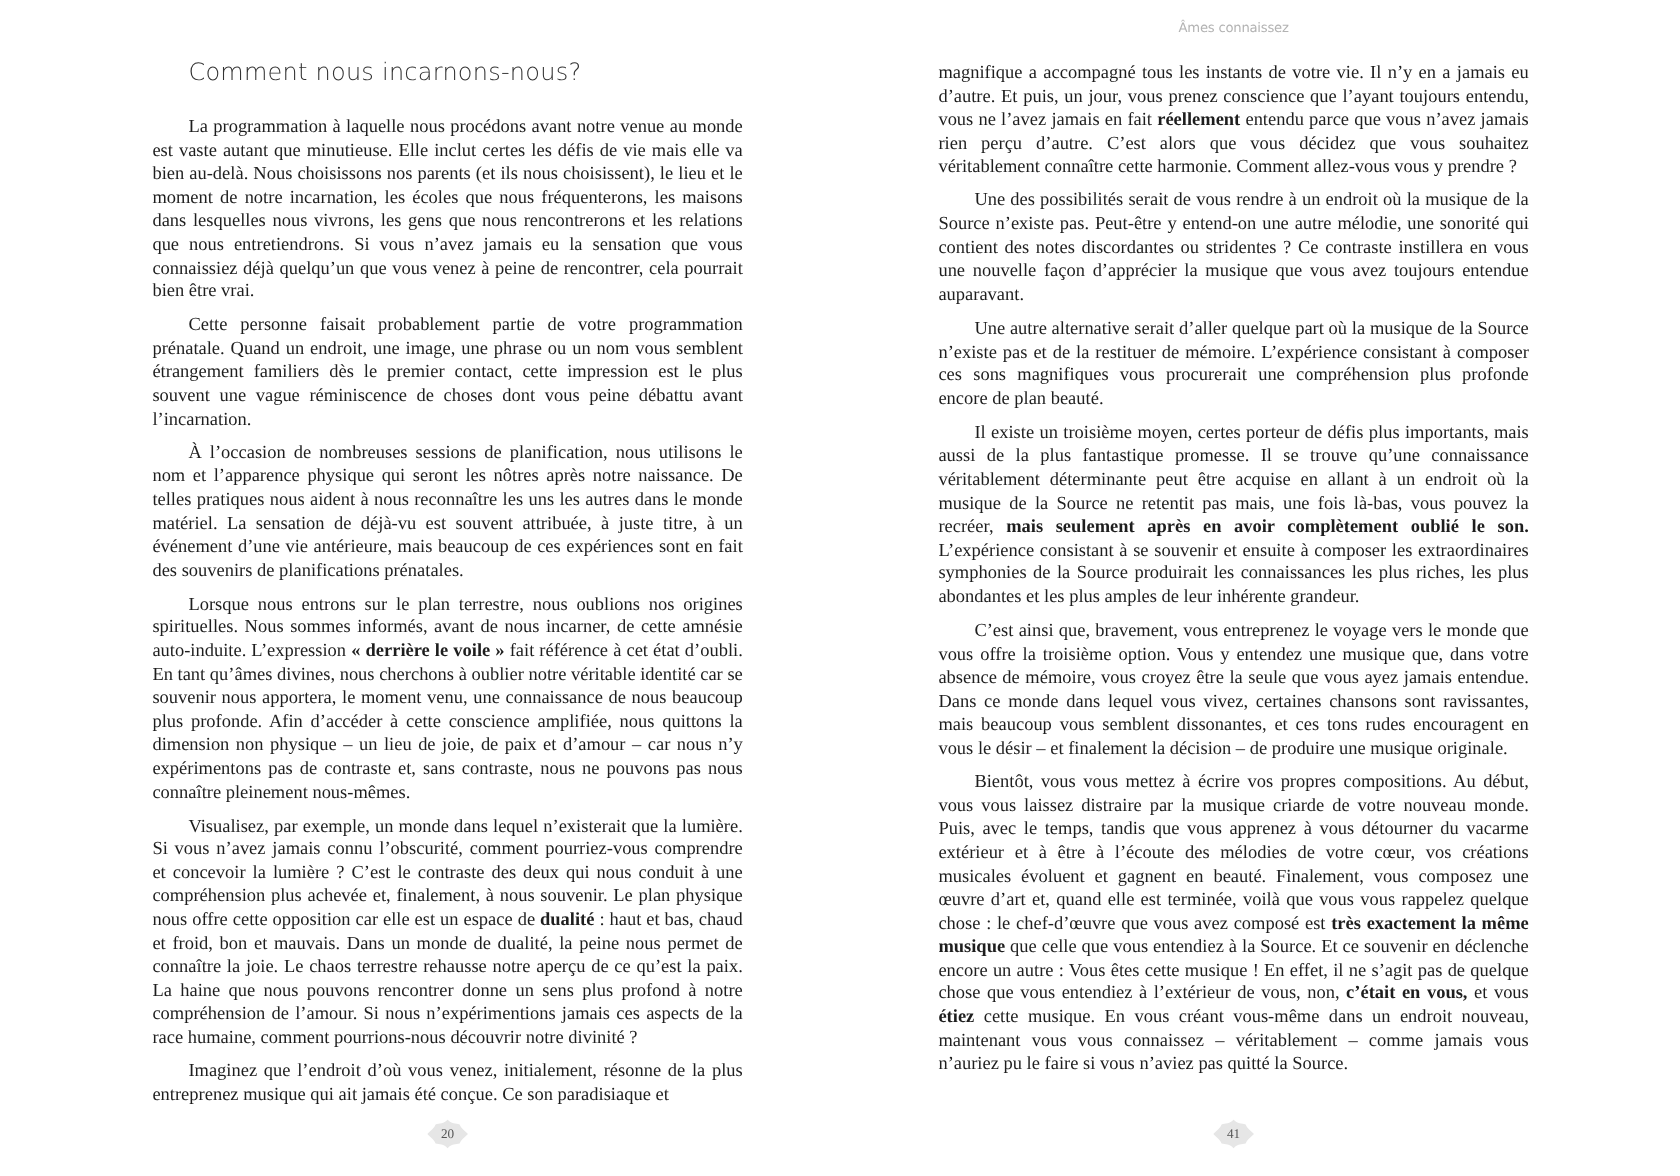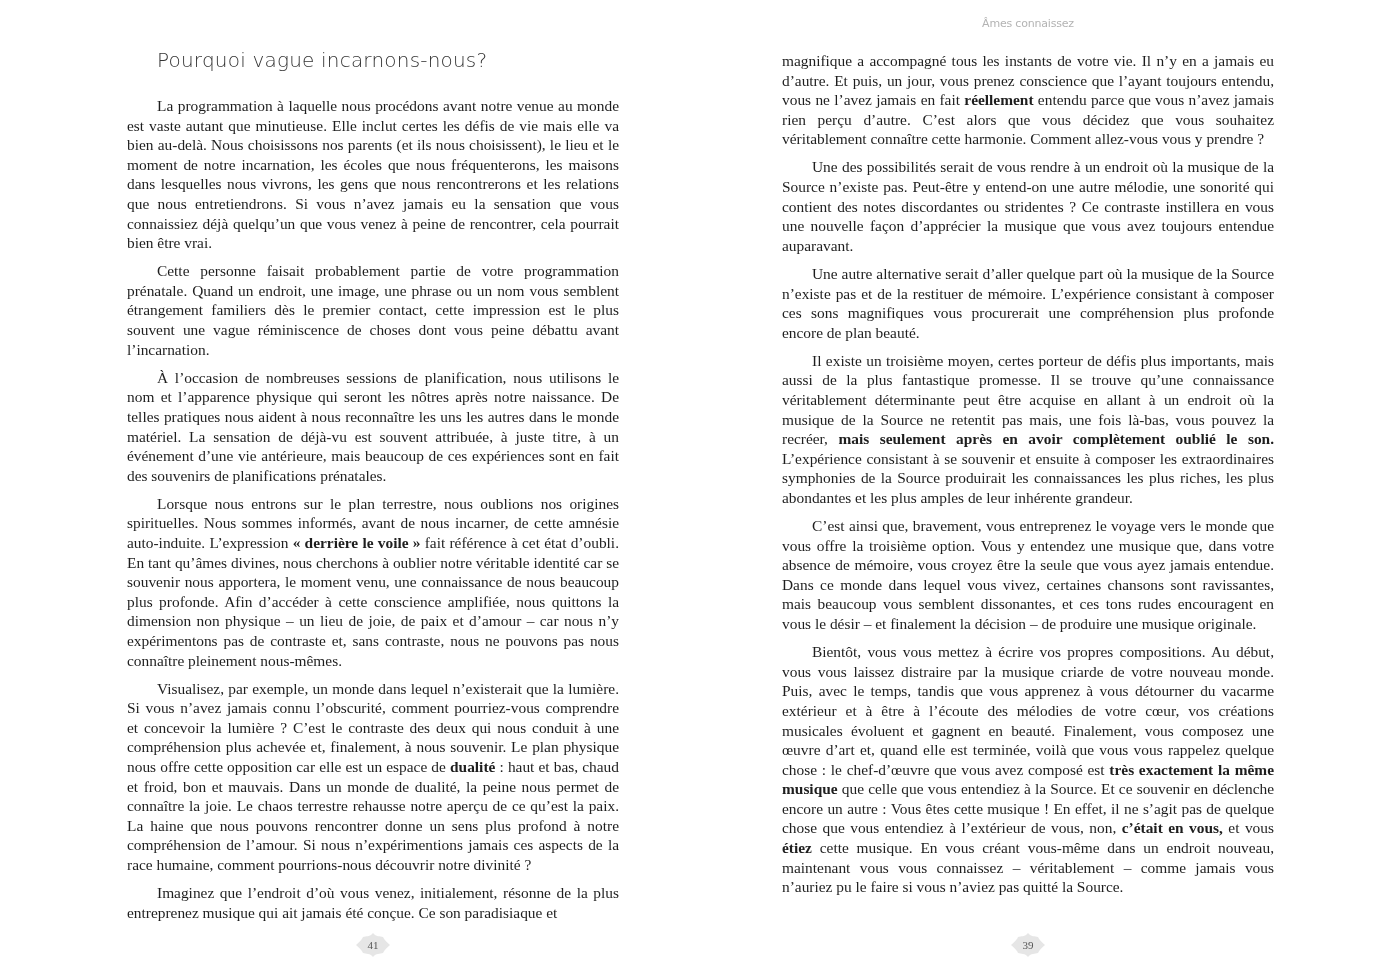--- a/index.html
+++ b/index.html
@@ -38,48 +38,48 @@
   .folio span {
     position: relative; font-family: "Liberation Serif", serif; font-size: 11px; color: #555;
   }
 </style>
 </head>
 <body>
 
 <div class="spread">
 
   <div class="page page-left">
-    <div class="chapter-title">Pourquoi vague incarnons-nous?</div>
+    <div class="chapter-title">Comment nous incarnons-nous?</div>
     <div class="body-text">
       <p>La programmation à laquelle nous procédons avant notre venue au monde est vaste autant que minutieuse. Elle inclut certes les défis de vie mais elle va bien au-delà. Nous choisissons nos parents (et ils nous choisissent), le lieu et le moment de notre incarnation, les écoles que nous fréquenterons, les maisons dans lesquelles nous vivrons, les gens que nous rencontrerons et les relations que nous entretiendrons. Si vous n’avez jamais eu la sensation que vous connaissiez déjà quelqu’un que vous venez à peine de rencontrer, cela pourrait bien être vrai.</p>
       <p>Cette personne faisait probablement partie de votre programmation prénatale. Quand un endroit, une image, une phrase ou un nom vous semblent étrangement familiers dès le premier contact, cette impression est le plus souvent une vague réminiscence de choses dont vous peine débattu avant l’incarnation.</p>
       <p>À l’occasion de nombreuses sessions de planification, nous utilisons le nom et l’apparence physique qui seront les nôtres après notre naissance. De telles pratiques nous aident à nous reconnaître les uns les autres dans le monde matériel. La sensation de déjà-vu est souvent attribuée, à juste titre, à un événement d’une vie antérieure, mais beaucoup de ces expériences sont en fait des souvenirs de planifications prénatales.</p>
       <p><span>Lorsque nous entrons sur le plan terrestre, nous oublions nos origines spirituelles. Nous sommes informés, avant de nous incarner, de cette amnésie auto-induite. L’expression </span><b>« derrière le voile »</b><span> fait référence à cet état d’oubli. En tant qu’âmes divines, nous cherchons à oublier notre véritable identité car se souvenir nous apportera, le moment venu, une connaissance de nous beaucoup plus profonde. Afin d’accéder à cette conscience ampli­fiée, nous quittons la dimension non physique – un lieu de joie, de paix et d’amour – car nous n’y expérimentons pas de contraste et, sans contraste, nous ne pouvons pas nous connaître pleinement nous-mêmes.</span></p>
       <p><span>Visualisez, par exemple, un monde dans lequel n’existerait que la lumière. Si vous n’avez jamais connu l’obscurité, comment pourriez-vous comprendre et concevoir la lumière ? C’est le contraste des deux qui nous conduit à une compréhension plus achevée et, finalement, à nous souvenir. Le plan physique nous offre cette opposition car elle est un espace de </span><b>dualité</b><span> : haut et bas, chaud et froid, bon et mauvais. Dans un monde de dualité, la peine nous permet de connaître la joie. Le chaos terrestre rehausse notre aperçu de ce qu’est la paix. La haine que nous pouvons rencontrer donne un sens plus profond à notre compréhension de l’amour. Si nous n’expérimentions jamais ces aspects de la race humaine, comment pourrions-nous découvrir notre divinité ?</span></p>
       <p>Imaginez que l’endroit d’où vous venez, initialement, résonne de la plus entreprenez musique qui ait jamais été conçue. Ce son paradisiaque et</p>
     </div>
     <div class="folio">
       <svg width="34" height="24" viewBox="0 0 34 24">
         <path d="M17 0 C20 4,24 3,27 4 C28 7,31 9,34 12 C31 15,28 17,27 20 C24 21,20 20,17 24 C14 20,10 21,7 20 C6 17,3 15,0 12 C3 9,6 7,7 4 C10 3,14 4,17 0 Z" fill="#e6e6e6"></path>
       </svg>
-      <span>41</span>
+      <span>20</span>
     </div>
   </div>
 
   <div class="page page-right">
     <div class="running-head">Âmes connaissez</div>
     <div class="body-text">
       <p class="cont"><span>magnifique a accompagné tous les instants de votre vie. Il n’y en a jamais eu d’autre. Et puis, un jour, vous prenez conscience que l’ayant toujours entendu, vous ne l’avez jamais en fait </span><b>réellement</b><span> entendu parce que vous n’avez jamais rien perçu d’autre. C’est alors que vous décidez que vous souhaitez véritablement connaître cette harmonie. Comment allez-vous vous y prendre ?</span></p>
       <p>Une des possibilités serait de vous rendre à un endroit où la musique de la Source n’existe pas. Peut-être y entend-on une autre mélodie, une sonorité qui contient des notes discordantes ou stridentes ? Ce contraste instillera en vous une nouvelle façon d’apprécier la musique que vous avez toujours entendue auparavant.</p>
       <p>Une autre alternative serait d’aller quelque part où la musique de la Source n’existe pas et de la restituer de mémoire. L’expérience consistant à composer ces sons magnifiques vous procurerait une compréhension plus profonde encore de plan beauté.</p>
       <p><span>Il existe un troisième moyen, certes porteur de défis plus importants, mais aussi de la plus fantastique promesse. Il se trouve qu’une connaissance véritablement déterminante peut être acquise en allant à un endroit où la musique de la Source ne retentit pas mais, une fois là-bas, vous pouvez la recréer, </span><b>mais seulement après en avoir complètement oublié le son.</b><span> L’expérience consistant à se souvenir et ensuite à composer les extraordi­naires symphonies de la Source produirait les connaissances les plus riches, les plus abondantes et les plus amples de leur inhérente grandeur.</span></p>
       <p>C’est ainsi que, bravement, vous entreprenez le voyage vers le monde que vous offre la troisième option. Vous y entendez une musique que, dans votre absence de mémoire, vous croyez être la seule que vous ayez jamais entendue. Dans ce monde dans lequel vous vivez, certaines chansons sont ravissantes, mais beaucoup vous semblent dissonantes, et ces tons rudes encouragent en vous le désir – et finalement la décision – de produire une musique originale.</p>
       <p><span>Bientôt, vous vous mettez à écrire vos propres compositions. Au début, vous vous laissez distraire par la musique criarde de votre nouveau monde. Puis, avec le temps, tandis que vous apprenez à vous détourner du vacarme extérieur et à être à l’écoute des mélodies de votre cœur, vos créations musicales évoluent et gagnent en beauté. Finalement, vous composez une œuvre d’art et, quand elle est terminée, voilà que vous vous rappelez quelque chose : le chef-d’œuvre que vous avez composé est </span><b>très exactement la même musique</b><span> que celle que vous entendiez à la Source. Et ce souvenir en déclenche encore un autre : Vous êtes cette musique ! En effet, il ne s’agit pas de quelque chose que vous entendiez à l’extérieur de vous, non, </span><b>c’était en vous,</b><span> et vous </span><b>étiez</b><span> cette musique. En vous créant vous-même dans un endroit nouveau, maintenant vous vous connaissez – véritablement – comme jamais vous n’auriez pu le faire si vous n’aviez pas quitté la Source.</span></p>
     </div>
     <div class="folio">
       <svg width="34" height="24" viewBox="0 0 34 24">
         <path d="M17 0 C20 4,24 3,27 4 C28 7,31 9,34 12 C31 15,28 17,27 20 C24 21,20 20,17 24 C14 20,10 21,7 20 C6 17,3 15,0 12 C3 9,6 7,7 4 C10 3,14 4,17 0 Z" fill="#e6e6e6"></path>
       </svg>
-      <span>39</span>
+      <span>41</span>
     </div>
   </div>
 
 </div>
 
 </body></html>

